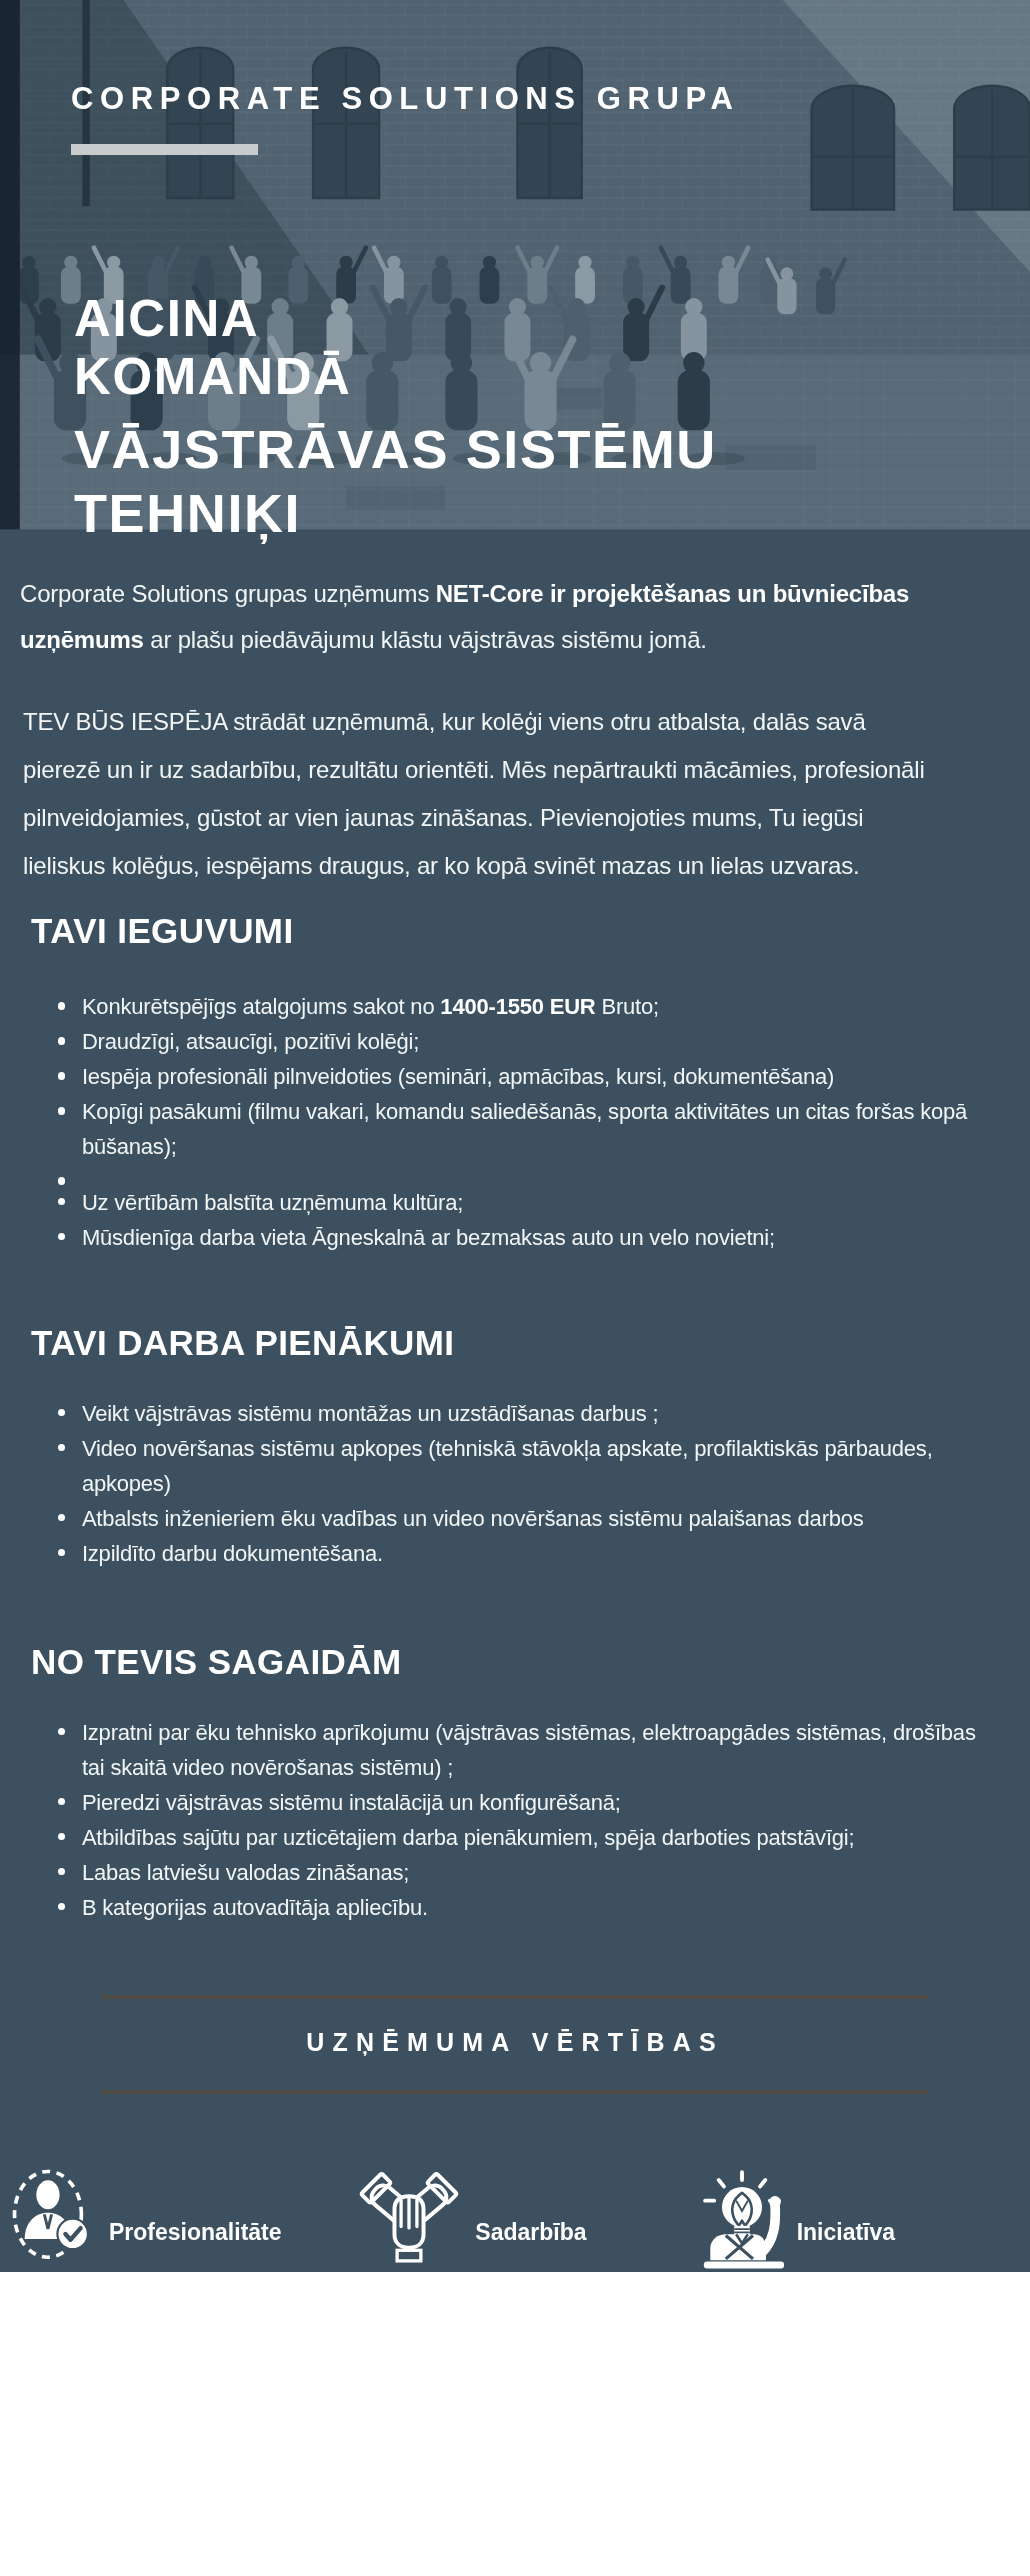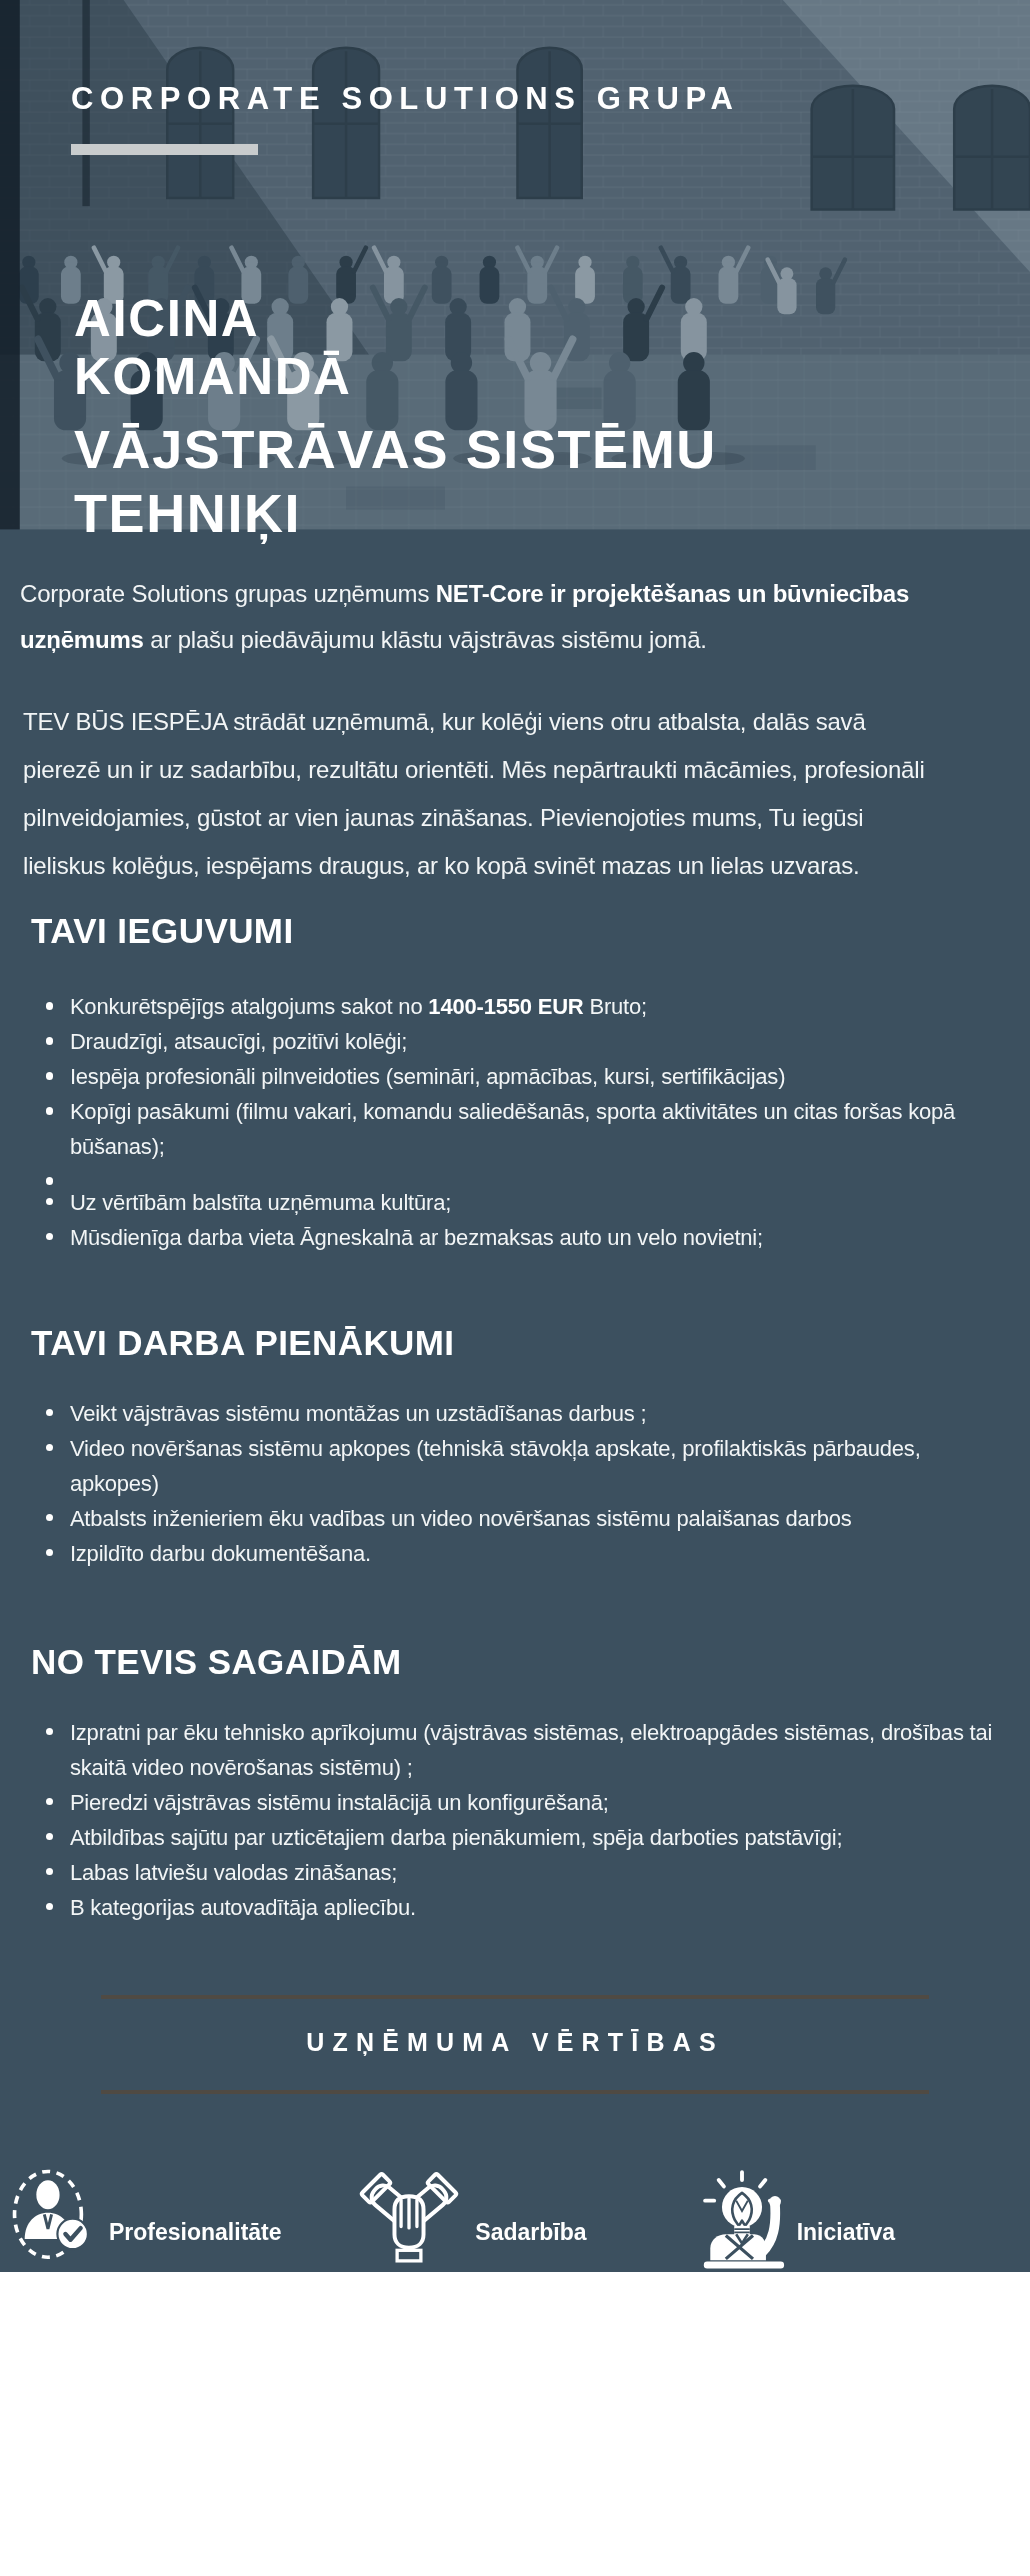--- a/index.html
+++ b/index.html
@@ -28,21 +28,21 @@
   .intro{margin:35px 20px 0;font-size:24px;line-height:46px;color:var(--text);letter-spacing:-0.2px}
   .intro strong,.li-text strong{font-weight:bold;color:#fff}
   .about{margin:35px 82px 0 23px;font-size:24px;line-height:48px;color:var(--text);letter-spacing:-0.2px}
 
   h2.sec{font-size:35px;line-height:40px;font-weight:bold;color:var(--heading);
          margin:0 0 0 31px;letter-spacing:0.4px}
   h2.sec.m1{margin-top:21.4px}
   h2.sec.m2{margin-top:68px}
   h2.sec.m3{margin-top:71px}
 
-  ul.blist{list-style:none;margin:0;padding:0 23px 0 0}
+  ul.blist{list-style:none;margin:12px;padding:0 23px 0 0}
   ul.blist.u1{margin-top:38px}
   ul.blist.u2{margin-top:33px}
   ul.blist.u3{margin-top:33px}
   ul.blist li{display:flex;align-items:flex-start;font-size:22px;line-height:35px;
               color:var(--text);letter-spacing:-0.2px}
   .dot{flex:none;width:7.4px;height:7.4px;border-radius:50%;background:#fff;margin:13px 16.5px 0 46px}
 
   
   .divider{height:4.1px;width:828px;background:var(--divider);margin:70px auto 0}
   .divider.second{margin-top:27px}
@@ -338,21 +338,21 @@
           <li>
             <span class="dot"></span>
             <span class="li-text"><span>Konkurētspējīgs atalgojums sakot no </span><strong>1400-1550 EUR</strong><span> Bruto;</span></span>
           </li>
           <li>
             <span class="dot"></span>
             <span class="li-text"><span>Draudzīgi, atsaucīgi, pozitīvi kolēģi;</span></span>
           </li>
           <li>
             <span class="dot"></span>
-            <span class="li-text"><span>Iespēja profesionāli pilnveidoties (semināri, apmācības, kursi, sertifikācijas)</span></span>
+            <span class="li-text"><span>Iespēja profesionāli pilnveidoties (semināri, apmācības, kursi, dokumentēšana)</span></span>
           </li>
           <li>
             <span class="dot"></span>
             <span class="li-text"><span>Kopīgi pasākumi (filmu vakari, komandu saliedēšanās, sporta aktivitātes un citas foršas kopā būšanas);</span></span>
           </li>
           <li>
             <span class="dot"></span>
           </li>
           <li>
             <span class="dot"></span>

